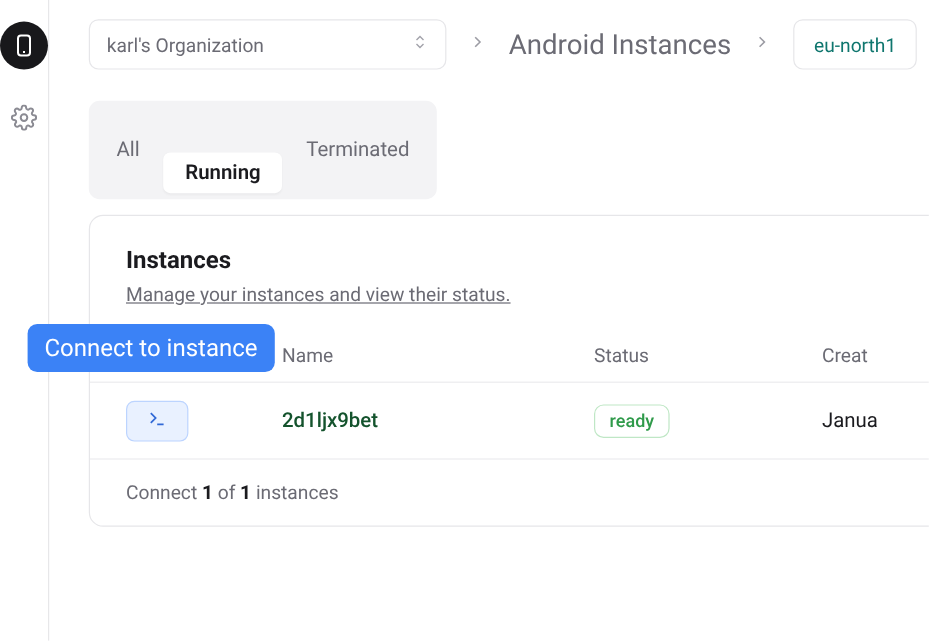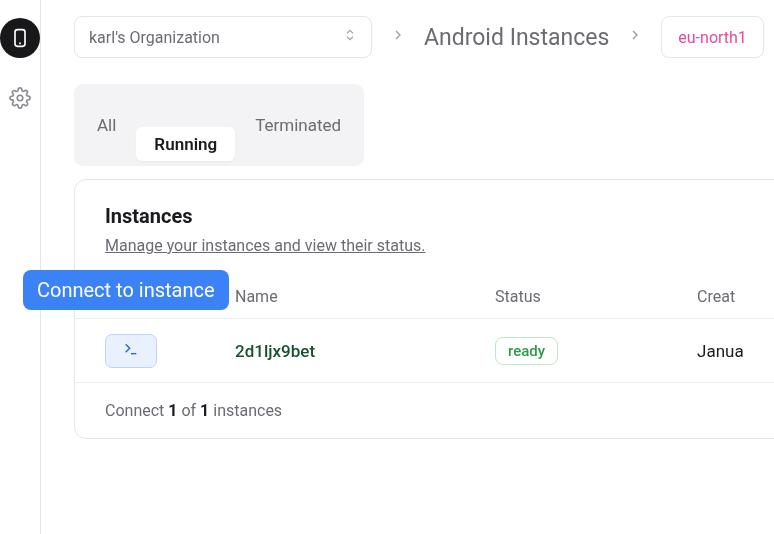--- a/index.html
+++ b/index.html
@@ -9,37 +9,37 @@
     .brand { width:40px; height:40px; border-radius:50%; background:#18181b; display:flex; align-items:center; justify-content:center; }
     .settings-btn { width:28px; height:28px; display:flex; align-items:center; justify-content:center; color:#72727a; cursor:pointer; }
     
     .main { flex:1; padding:16px 0 0 33px; position:relative; }
     
     .crumbs { display:flex; align-items:center; gap:18px; }
     .org { display:flex; align-items:center; justify-content:space-between; border:1px solid #e6e6e9; border-radius:8px; padding:0 14px; height:42px; width:298px; color:#6b6b74; font-size:16px; cursor:pointer; }
     .org .sorter { color:#a2a2aa; }
     .chev { color:#9c9ca4; }
     .crumb-link { color:#6b6b74; font-size:23px; cursor:pointer; }
-    .region { border:1px solid #e6e6e9; border-radius:8px; height:42px; display:flex; align-items:center; padding:0 16px; color:#ec4899; font-size:16px; cursor:pointer; }
+    .region { border:1px solid #e6e6e9; border-radius:8px; height:42px; display:flex; align-items:center; padding:0 16px; color:#0f766e; font-size:16px; cursor:pointer; }
     
     .tabs { margin-top:26px; display:flex; align-items:center; background:#f3f3f5; border-radius:9px; width:fit-content; padding:5px; gap:2px; }
     .tab { padding:7px 18px; font-size:17px; color:#6b6b74; border-radius:6px; cursor:pointer; }
     .tab.active { background:#fff; color:#1b1b1f; font-weight:600; box-shadow:0 1px 2px rgba(0,0,0,0.04);margin-top:38px; }
     
     .card { margin-top:13px; border:1px solid #e6e6e9; border-radius:12px; background:#fff; width:720px; }
     .card-head { padding:24px 30px 20px 30px; }
     .card-head h2 { font-size:20px; font-weight:700; color:#1b1b1f; }
     .card-head p { margin-top:8px; font-size:16px; color:#6b6b74;text-decoration:underline; }
     
     .thead { display:flex; align-items:center; padding:0 30px; height:44px; color:#6b6b74; font-size:16px; border-bottom:1px solid #ececee; }
     .trow { display:flex; align-items:center; padding:0 30px; height:64px; border-bottom:1px solid #ececee; }
     .col-act { width:130px; }
     .col-name { width:260px; }
     .col-status { width:190px; }
-    .col-created { flex:1;margin-left:12px; }
+    .col-created { flex:1; }
     .connect { width:52px; height:34px; border:1px solid #bcd4ff; background:#e9f1ff; border-radius:7px; display:flex; align-items:center; justify-content:center; cursor:pointer; }
     .name-val { font-size:17px; color:#14532d; font-weight:500; }
     .created-val { font-size:17px; color:#1b1b1f; }
     .badge { display:inline-block; border:1px solid #bfe7c5; color:#2f9a4a; background:#fff; border-radius:8px; padding:4px 12px; font-size:15px; font-weight:500;text-align:right; }
     .footer { padding:18px 30px; font-size:16px; color:#6b6b74; }
     .footer b { color:#1b1b1f; font-weight:700; }
     
     .tooltip { position:absolute; left:-18px; top:270px; background:#3b82f6; color:#fff; font-size:20px; padding:8px 14px; border-radius:8px; white-space:nowrap; z-index:10; }
   </style>
 </head>

